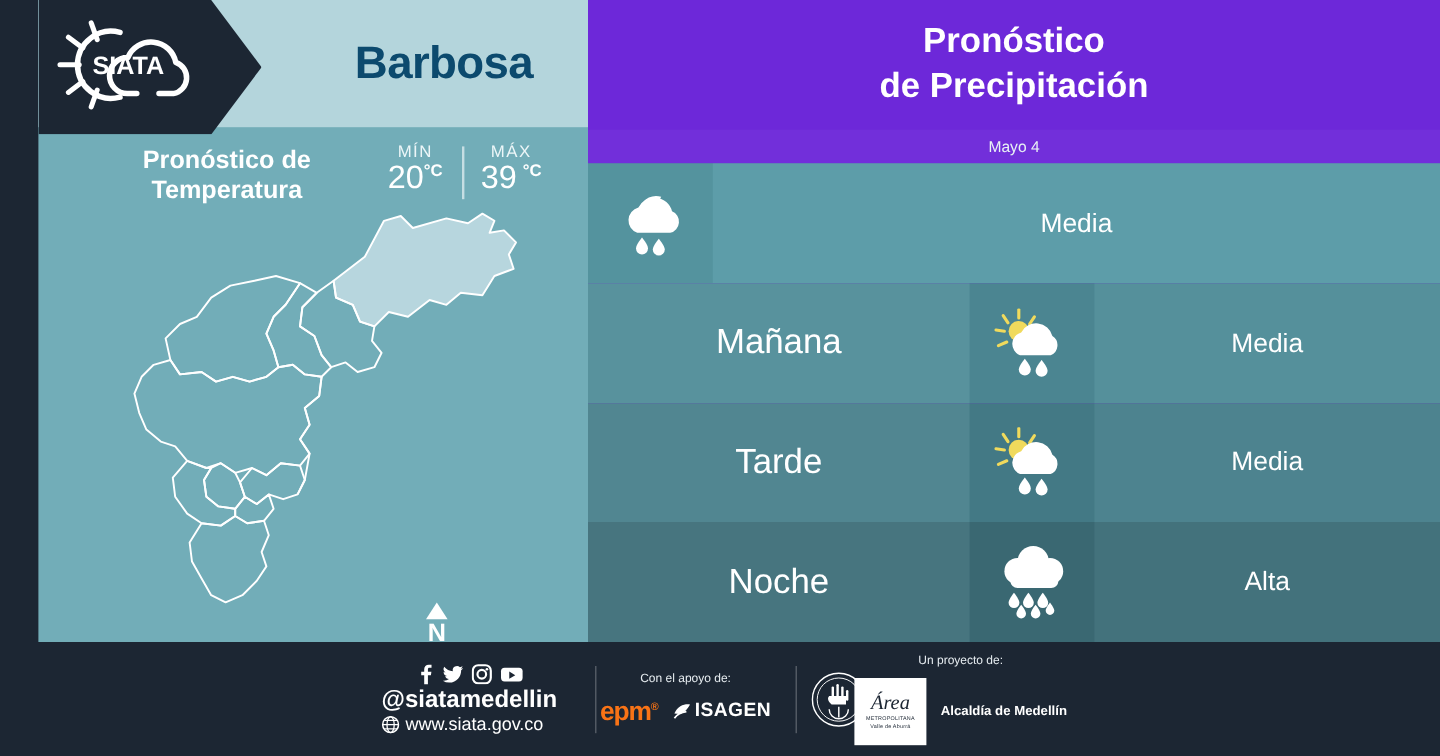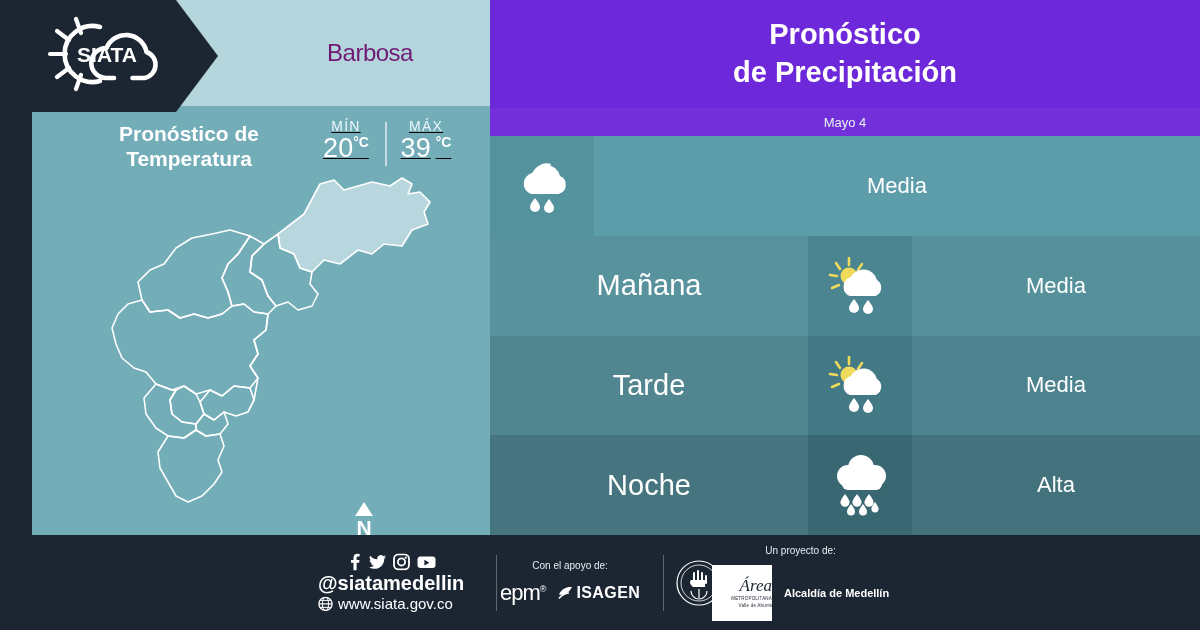--- a/index.html
+++ b/index.html
@@ -35,41 +35,41 @@
     z-index: 3;
   }
   .logo-mark {
     position: absolute; left: 12px; top: 12px;
     width: 126px; height: 84px;
   }
   .city-name {
     position: absolute; left: 186px; top: 0;
     width: 304px; height: 106px;
     display: flex; align-items: center; justify-content: center;
-    font-size: 24px; font-weight: normal;
-    color: #701a75;
+    font-size: 38px; font-weight: bold;
+    color: #0c4a6e;
     letter-spacing: -0.5px;
   }
 
   
   .temp-block {
     position: absolute; left: 0; top: 118px;
     width: 490px; height: 72px;
     display: flex; align-items: flex-start; justify-content: center;
     gap: 18px;
   }
   .temp-title {
     width: 200px;
     text-align: center;
     color: #ffffff;
     font-size: 21px; font-weight: bold;
     line-height: 1.18;
     padding-top: 4px;
   }
-  .temp-values { display: flex; align-items: flex-start; text-decoration: underline; }
+  .temp-values { display: flex; align-items: flex-start; }
   .temp-cell {
     width: 78px; text-align: center;
     color: #ffffff;
   }
   .temp-cell .lbl {
     font-size: 14px; letter-spacing: 1.2px;
     color: #ecf6f8;
     display: block; margin-bottom: 1px;
   }
   .temp-cell .val {
@@ -172,32 +172,32 @@
     position: absolute; top: 50%; transform: translateY(-50%);
     width: 1px; height: 56px; background: rgba(255,255,255,0.3);
   }
   .f-support {
     position: absolute; left: 500px; top: 50%;
     transform: translateY(-50%);
     text-align: center; color: #fff;
   }
   .f-cap { font-size: 10px; margin-bottom: 9px; color: #e6ecf0; }
   .f-logos { display: flex; align-items: center; gap: 13px; justify-content: center; }
-  .epm-logo { font-size: 22px; font-weight: normal; letter-spacing: -1px; color: #ffffff; }
+  .epm-logo { font-size: 22px; font-weight: bold; letter-spacing: -1px; color: #f97316; }
   .epm-logo sup { font-size: 9px; vertical-align: super; }
   .isagen-logo { font-size: 16px; font-weight: bold; letter-spacing: .4px; color: #fff; display:flex; align-items:center; gap:3px; }
   .f-project {
     position: absolute; left: 712px; top: 50%;
     transform: translateY(-50%);
     text-align: center; color: #fff;
   }
   .f-proj-logos { display: flex; align-items: center; gap: 12px; }
   .alcaldia-txt { font-size: 11px; font-weight: bold; color: #fff; }
   .udea-seal { width: 46px; height: 46px; }
-  .area-logo { width: 60px; height: 56px; background: #fff; display: flex; flex-direction: column; align-items: flex-end; justify-content: center; }
+  .area-logo { width: 60px; height: 56px; background: #fff; display: flex; flex-direction: column; align-items: center; justify-content: center; }
   .area-script { font-family: "Liberation Serif", serif; font-style: italic; font-size: 17px; color: #1c2633; line-height: 1; }
   .area-sub { font-size: 4.5px; color: #1c2633; letter-spacing: .2px; margin-top: 2px; text-align:center; }
 </style>
 </head>
 <body>
 
 <div class="poster">
 
   <div class="left-panel">
     <div class="left-header"></div>

